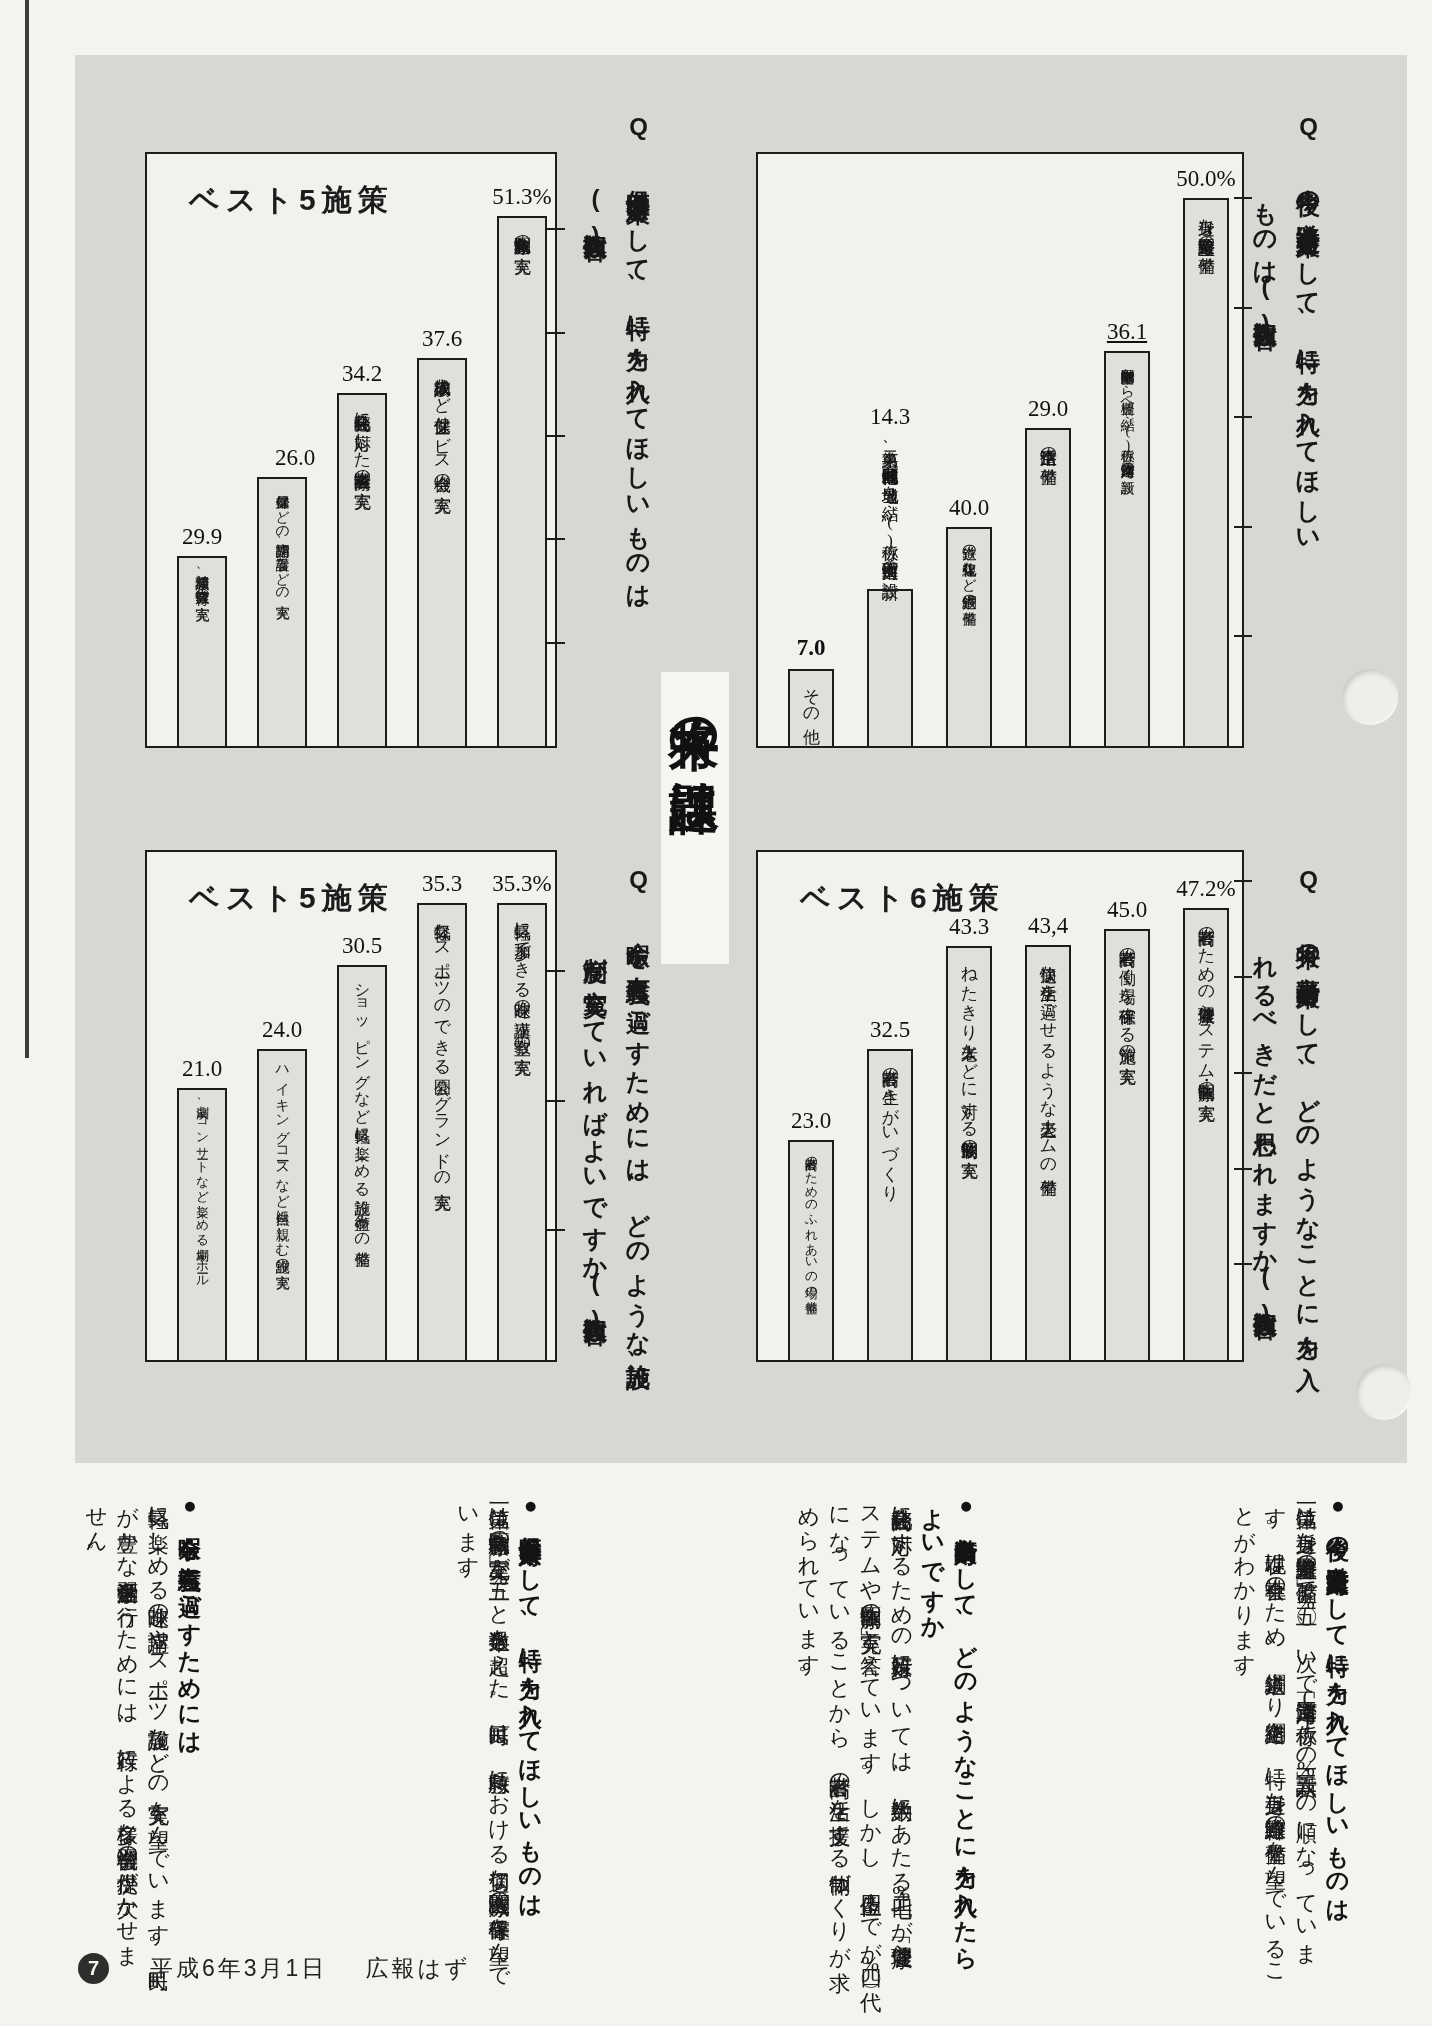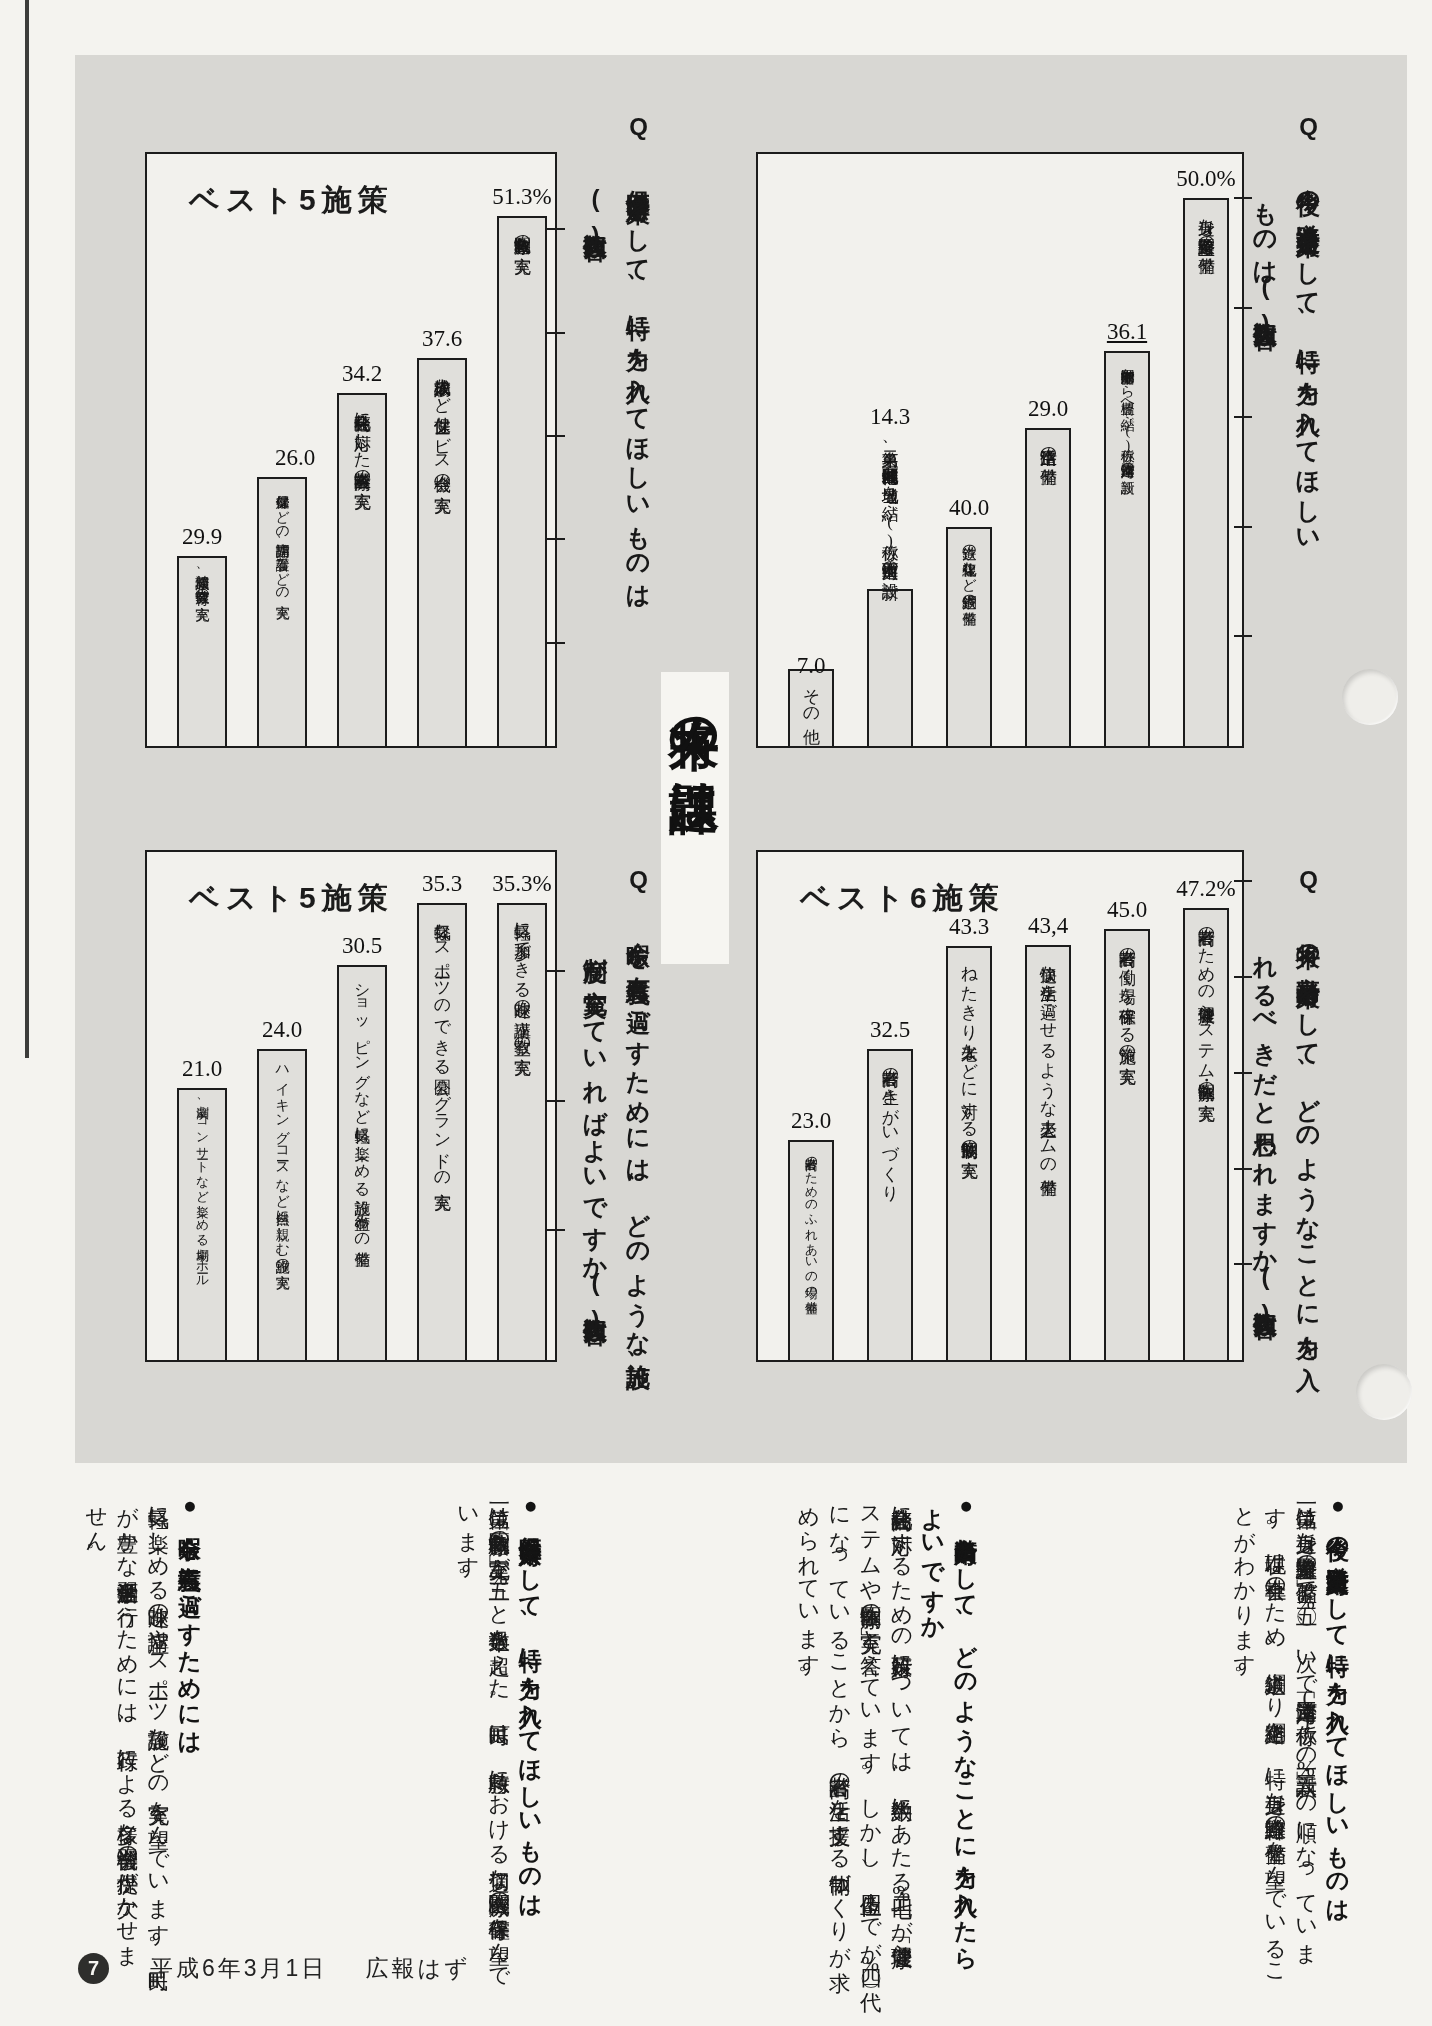--- a/index.html
+++ b/index.html
@@ -91,21 +91,21 @@
       <div class="chart" style="left: 756px; top: 152px; width: 488px; height: 596px;">
         <div class="tick" style="left: calc(100% - 8px); bottom: 109px;"></div>
         <div class="tick" style="left: calc(100% - 8px); bottom: 218px;"></div>
         <div class="tick" style="left: calc(100% - 8px); bottom: 328px;"></div>
         <div class="tick" style="left: calc(100% - 8px); bottom: 437px;"></div>
         <div class="tick" style="left: calc(100% - 8px); bottom: 547px;"></div>
         <div class="bar" style="left: 30px; width: 46px; height: 77px;"></div>
         <div class="bar-label" style="left: 30px; width: 46px; bottom: 10px; height: 59px;">
           <span style="font-size: 17px;">その他</span>
         </div>
-        <div class="bar-num" style="left: 53px; bottom: 67px;">7.0</div>
+        <div class="bar-num" style="left: 53px; bottom: 85px; font-weight: bold;">7.0</div>
         <div class="bar" style="left: 109px; width: 46px; height: 157px;"></div>
         <div class="bar-label outside" style="left: 132px; transform: translateX(-50%); width: 130px; bottom: 8px; height: 300px;">
           <span style="font-size: 16.8px;">第二東名、万博開催候補地区と当地域を結ぶ(仮称)西三河中央道の新設</span>
         </div>
         <div class="bar-num" style="left: 132px; bottom: 316px;">14.3</div>
         <div class="bar" style="left: 188px; width: 46px; height: 219px;"></div>
         <div class="bar-label" style="left: 188px; width: 46px; bottom: 10px; height: 201px;">
           <span style="font-size: 14.4px;">鉄道の複線化など鉄道網の整備</span>
         </div>
         <div class="bar-num" style="left: 211px; bottom: 225px;">40.0</div>

